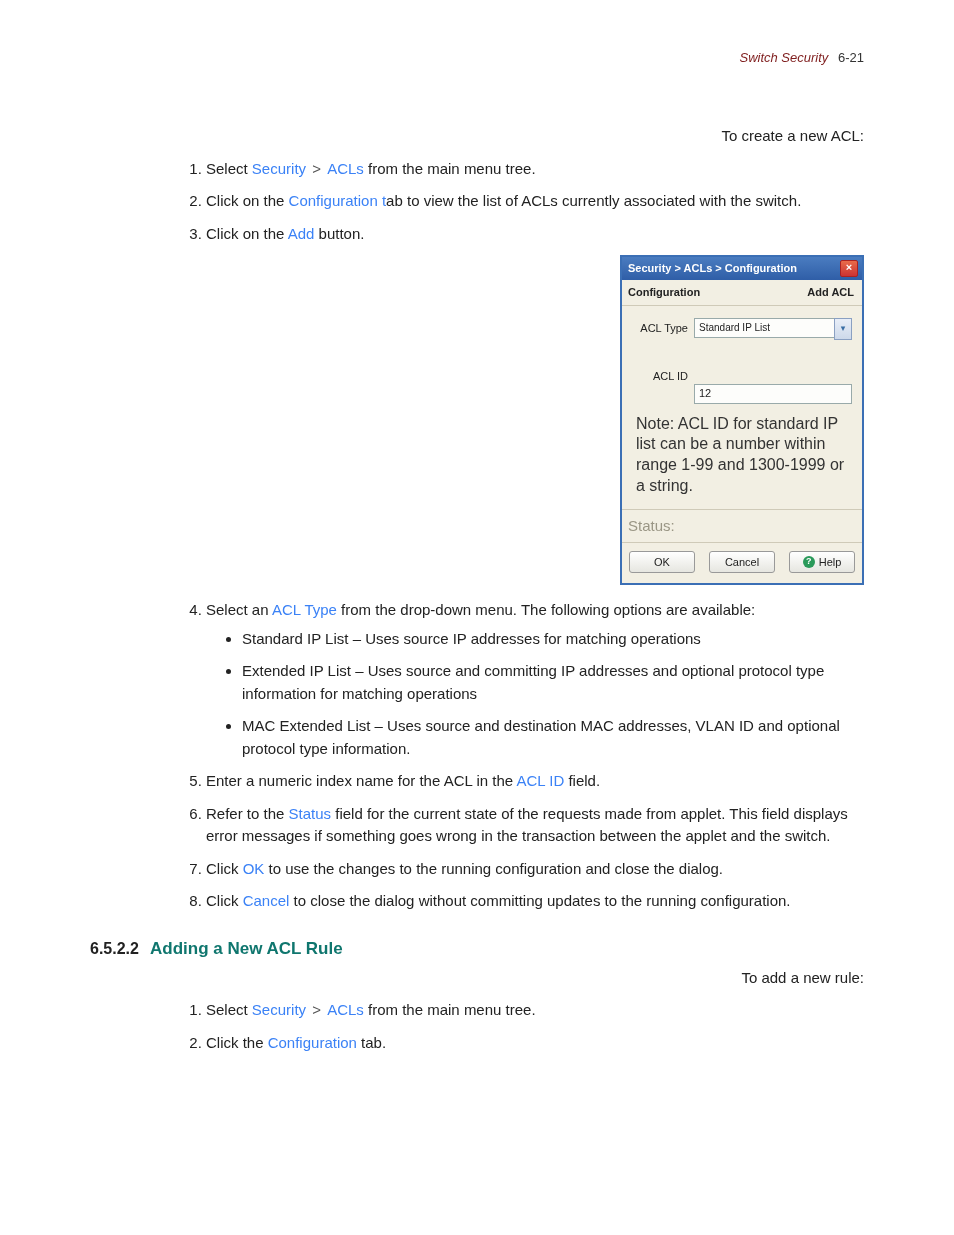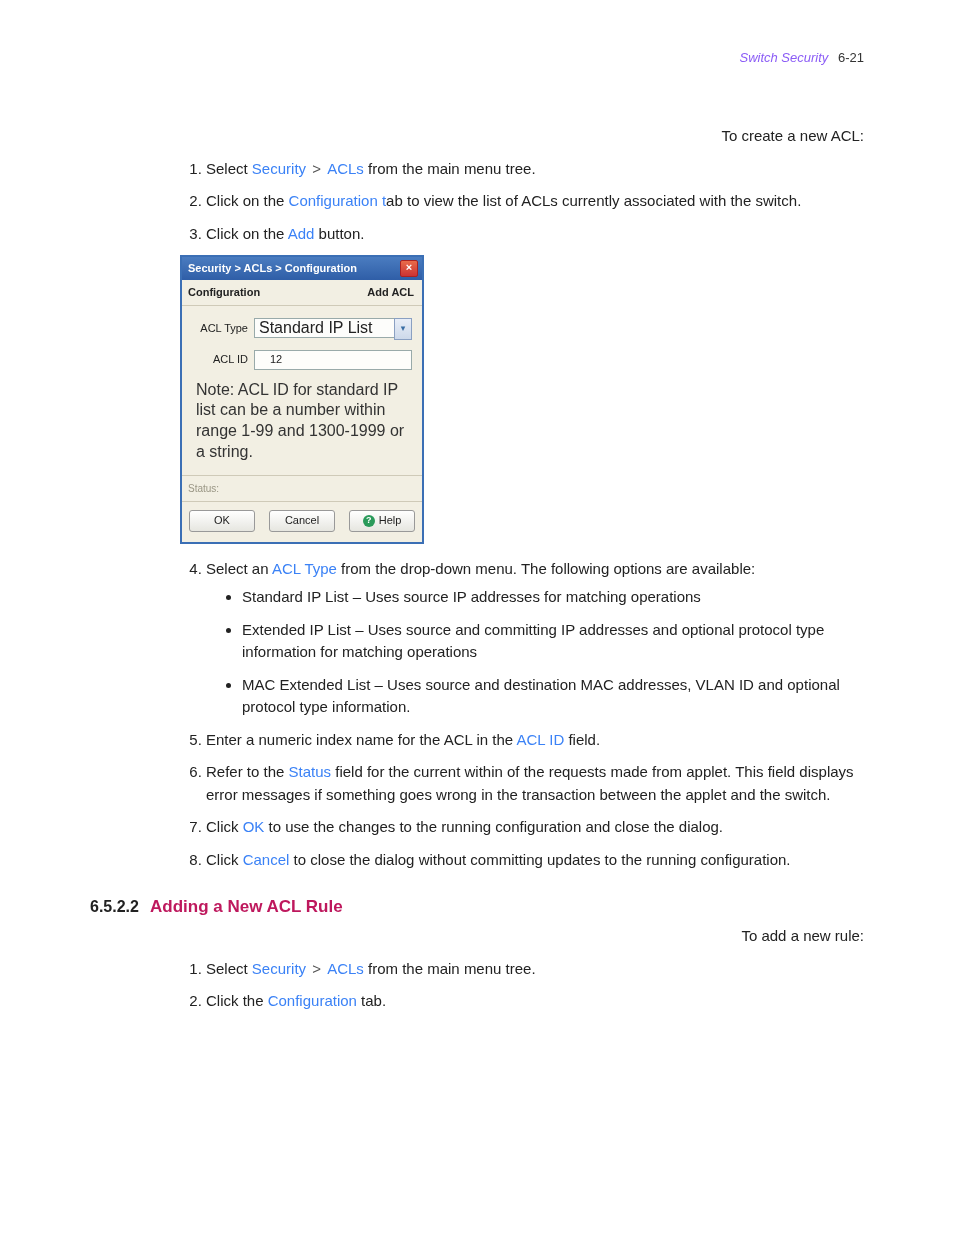--- a/index.html
+++ b/index.html
@@ -14,21 +14,21 @@
     padding: 50px 90px 60px 90px;
   }
   .header-line {
     text-align: right;
     font-size: 13px;
     color: #444;
     margin-bottom: 60px;
   }
   .header-line .title {
     font-style: italic;
-    color: #8b5cf6;
+    color: #7f1d1d;
   }
   .header-line .pageno {
     margin-left: 6px;
     color: #333;
   }
   .body-block {
     margin-left: 90px;
     font-size: 15px;
     line-height: 1.5;
     color: #222;
@@ -74,28 +74,28 @@
   .section-num {
     font-weight: bold;
     font-family: Arial, sans-serif;
     font-size: 16px;
     color: #222;
     min-width: 50px;
   }
   .section-title {
     font-weight: bold;
     font-size: 17px;
-    color: #be185d;
+    color: #0f766e;
     font-family: Arial, sans-serif;
   }
 
   
   .dialog-wrap {
     display: flex;
-    justify-content: flex-start;
+    justify-content: flex-end;
     margin: 10px 0 14px 0;
   }
   .dialog {
     width: 240px;
     border: 2px solid #3b6fb5;
     background: #f2efe3;
     font-size: 11px;
     color: #222;
   }
   .dlg-titlebar {
@@ -142,35 +142,36 @@
     padding-right: 6px;
     font-size: 11px;
     color: #222;
   }
   .form-input {
     flex: 1;
     height: 18px;
     border: 1px solid #9aa;
     background: #fdfdfb;
     font-size: 11px;
-    padding: 0 15px;
-    display: flex;
-    align-items: center;
+    padding: 0 4px;
+    display: flex;
+    align-items: center;
+    margin-top: 34px;
   }
   .form-select {
     flex: 1;
     display: flex;
   }
   .form-select .sel-text {
     flex: 1;
     height: 18px;
     border: 1px solid #9aa;
     border-right: none;
     background: #fdfdfb;
-    font-size: 16px;
+    font-size: 10px;
     padding: 0 4px;
     display: flex;
     align-items: center;
   }
   .sel-btn {
     width: 16px;
     height: 20px;
     border: 1px solid #8aa0c2;
     background: linear-gradient(#e8eef8, #cdd9ea);
     color: #3a6ea5;
@@ -183,21 +184,21 @@
     font-size: 16px;
     color: #333;
     margin: 4px 4px 6px 4px;
     line-height: 1.3;
   }
   .status-bar {
     border-top: 1px solid #cfcab8;
     border-bottom: 1px solid #cfcab8;
     padding: 5px 6px;
     color: #9a9685;
-    font-size: 10px;
+    font-size: 15px;
   }
   .dlg-buttons {
     display: flex;
     justify-content: center;
     gap: 14px;
     padding: 8px 6px 10px 6px;
   }
   .btn {
     min-width: 48px;
     height: 20px;
@@ -298,21 +299,21 @@
         <ul class="bul">
           <li>Standard IP List – Uses source IP addresses for matching operations</li>
           <li>Extended IP List – Uses source and committing IP addresses and optional protocol type information for matching operations</li>
           <li>MAC Extended List – Uses source and destination MAC addresses, VLAN ID and optional protocol type information.</li>
         </ul>
       </li>
       <li>
         <span>Enter a numeric index name for the ACL in the </span><span class="bold-blue">ACL ID</span><span> field.</span>
       </li>
       <li>
-        <span>Refer to the </span><span class="bold-blue">Status</span><span> field for the current within of the requests made from applet. This field displays error messages if something goes wrong in the transaction between the applet and the switch.</span>
+        <span>Refer to the </span><span class="bold-blue">Status</span><span> field for the current state of the requests made from applet. This field displays error messages if something goes wrong in the transaction between the applet and the switch.</span>
       </li>
       <li>
         <span>Click </span><span class="bold-blue">OK</span><span> to use the changes to the running configuration and close the dialog.</span>
       </li>
       <li>
         <span>Click </span><span class="bold-blue">Cancel</span><span> to close the dialog without committing updates to the running configuration.</span>
       </li>
     </ol>
 
   </div>

